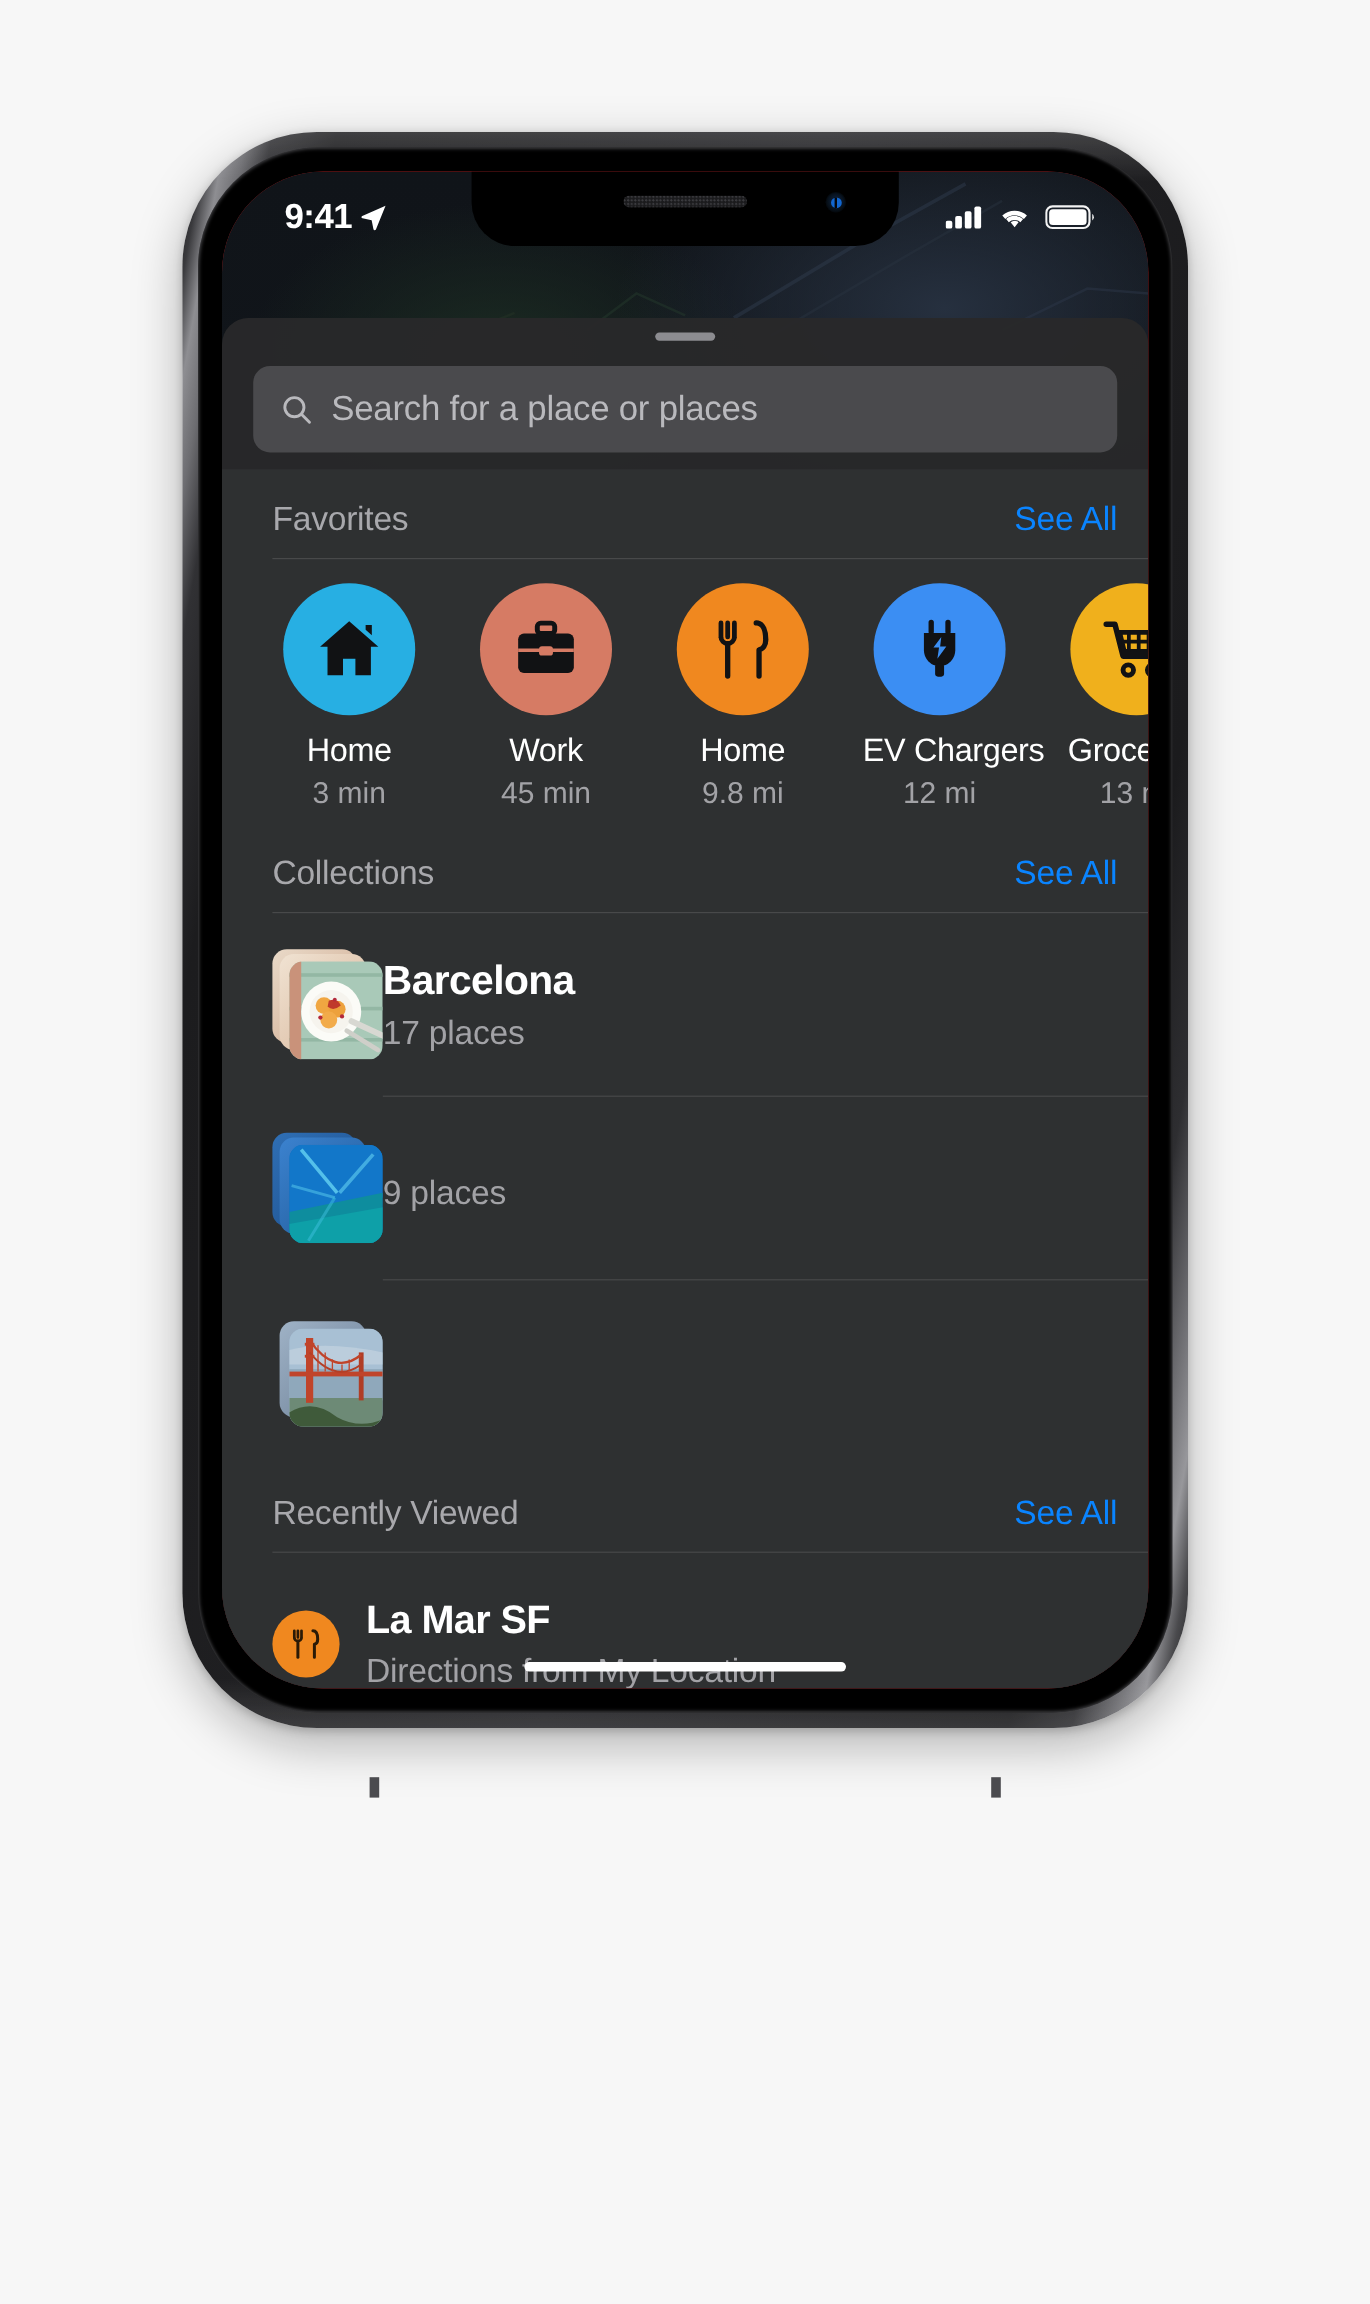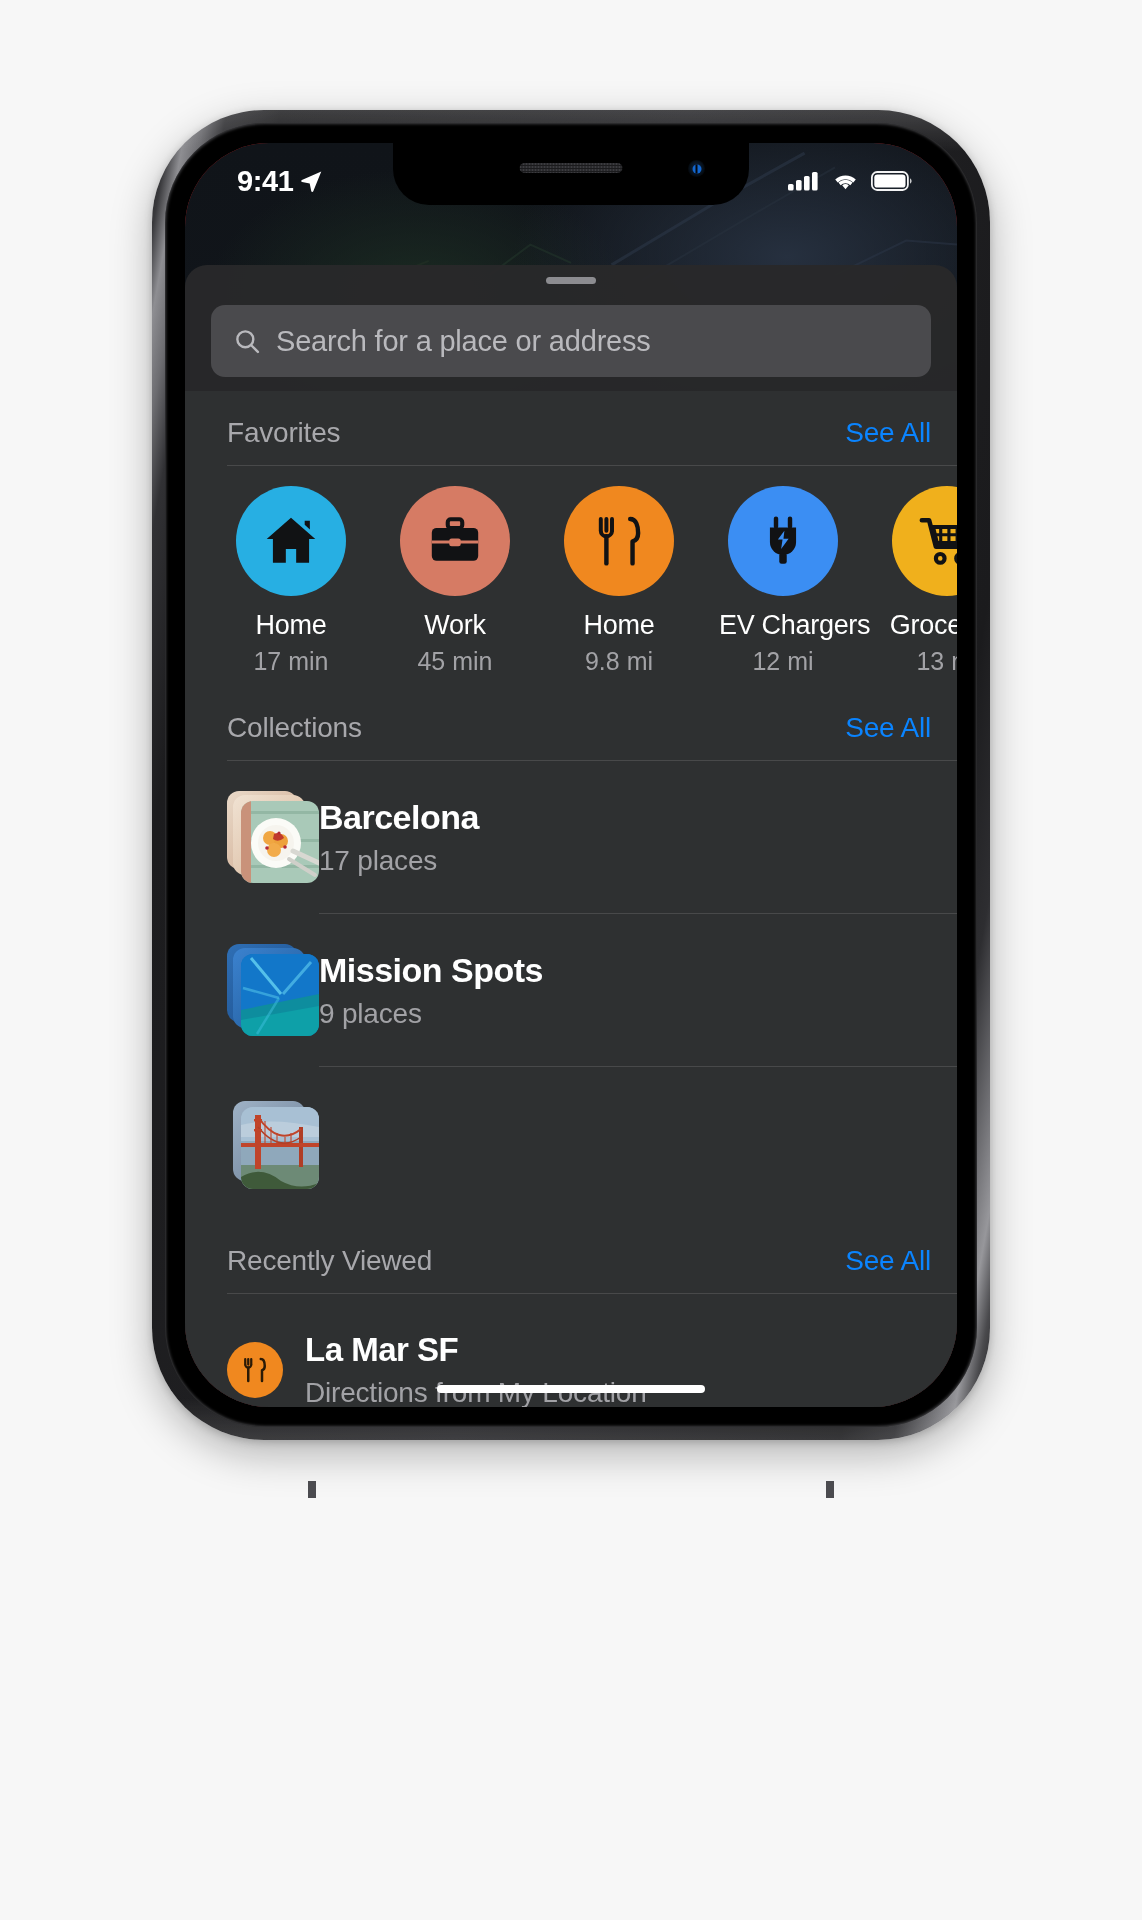--- a/index.html
+++ b/index.html
@@ -266,41 +266,41 @@
         </div>
 
         <div class="sheet">
           <div class="grabber"></div>
 
           <div class="searchbar">
             <svg width="29" height="29" viewBox="0 0 24 24">
               <circle cx="10.2" cy="10.2" r="6.6" fill="none" stroke="#b9b9bd" stroke-width="2.0"></circle>
               <line x1="15.1" y1="15.1" x2="20.6" y2="20.6" stroke="#b9b9bd" stroke-width="2.0" stroke-linecap="round"></line>
             </svg>
-            <span class="search-ph">Search for a place or address</span>
+            <span class="search-ph">Search for a place or places</span>
           </div>
 
           <div class="sheet-body">
 
             <div class="sec-head">
               <span class="sec-title">Favorites</span>
               <span class="see-all">See All</span>
             </div>
             <div class="hr"></div>
 
             <div class="fav-row">
 
               <div class="fav">
                 <div class="fav-circle" style="background:#27afe3">
                   <svg width="62" height="62" viewBox="0 0 24 24">
                     <path d="M12 3.0 L2.6 11.2 h2.4 V20.4 h5.0 v-5.3 h4.0 v5.3 h5.0 V11.2 h2.4 Z M17.3 4.2 h2.0 v3.3 l-2.0 -1.8 Z" fill="#111214"></path>
                   </svg>
                 </div>
                 <div class="fav-name">Home</div>
-                <div class="fav-sub">17 min</div>
+                <div class="fav-sub">3 min</div>
               </div>
 
               <div class="fav">
                 <div class="fav-circle" style="background:#d67b64">
                   <svg width="58" height="58" viewBox="0 0 24 24">
                     <rect x="9.0" y="3.0" width="6.0" height="3.6" rx="1.2" fill="none" stroke="#111214" stroke-width="1.7"></rect>
                     <rect x="2.4" y="6.6" width="19.2" height="13.6" rx="2.0" fill="#111214"></rect>
                     <path d="M2.4 12.4 h19.2" stroke="#d67b64" stroke-width="1.2"></path>
                     <rect x="9.6" y="11.0" width="4.8" height="3.2" rx="1.0" fill="#d67b64"></rect>
                   </svg>
@@ -400,21 +400,20 @@
                     <path d="M0 56 L78 40 L78 82 L0 82 Z" fill="#0e8d9e"></path>
                     <path d="M0 66 L78 52 L78 82 L0 82 Z" fill="#0ea0a8"></path>
                     <path d="M10 4 L40 40" stroke="#61cdf0" stroke-width="3" opacity="0.85"></path>
                     <path d="M70 8 L42 40" stroke="#57c4ec" stroke-width="3" opacity="0.7"></path>
                     <path d="M2 34 L38 44" stroke="#4fc0e8" stroke-width="2.5" opacity="0.6"></path>
                     <path d="M38 44 L16 80" stroke="#3fbfdd" stroke-width="2.5" opacity="0.5"></path>
                   </svg>
                 </div>
               </div>
               <div class="coll-text">
-                <div class="coll-name">Mission Spots</div>
                 <div class="coll-sub">9 places</div>
               </div>
             </div>
             <div class="hr-inset"></div>
 
             <div class="coll-row">
               <div class="thumb-stack">
                 <div class="pg pg3" style="background:linear-gradient(135deg,#8fa2b8,#5d7governance)"></div>
                 <div class="pg pg2" style="background:linear-gradient(135deg,#9fb2c6,#6b7f96)"></div>
                 <div class="pg pg1">

